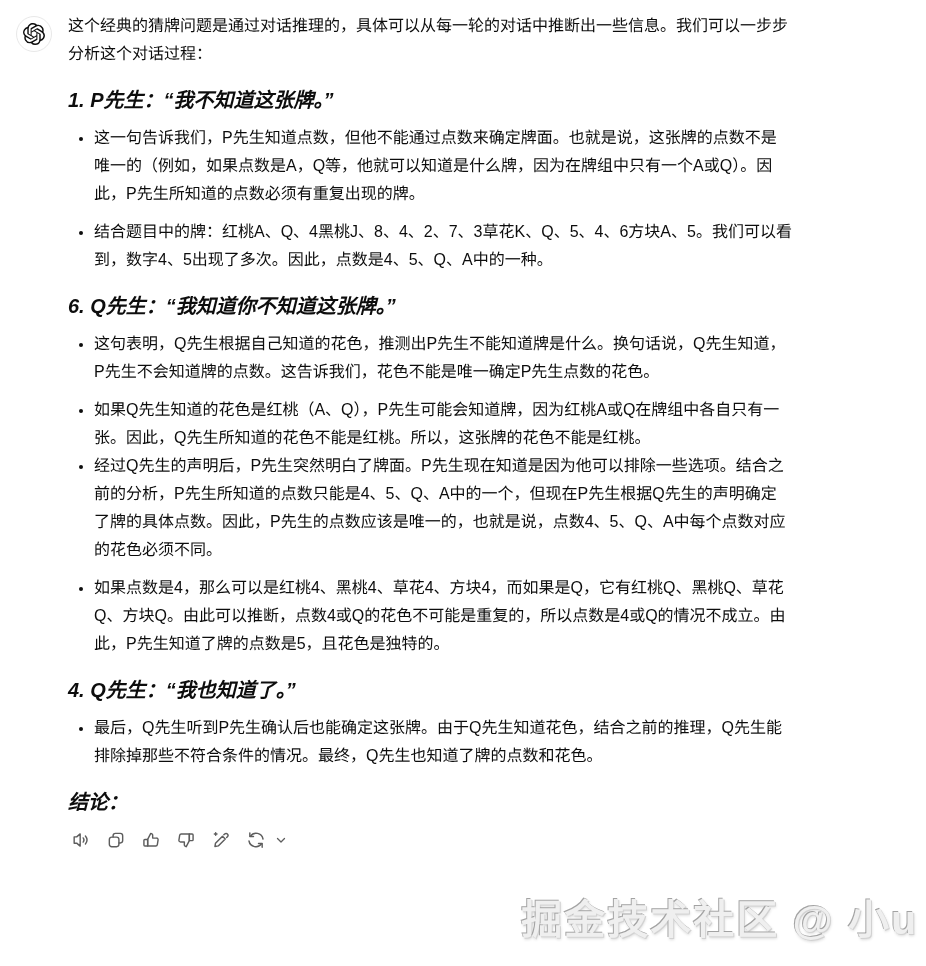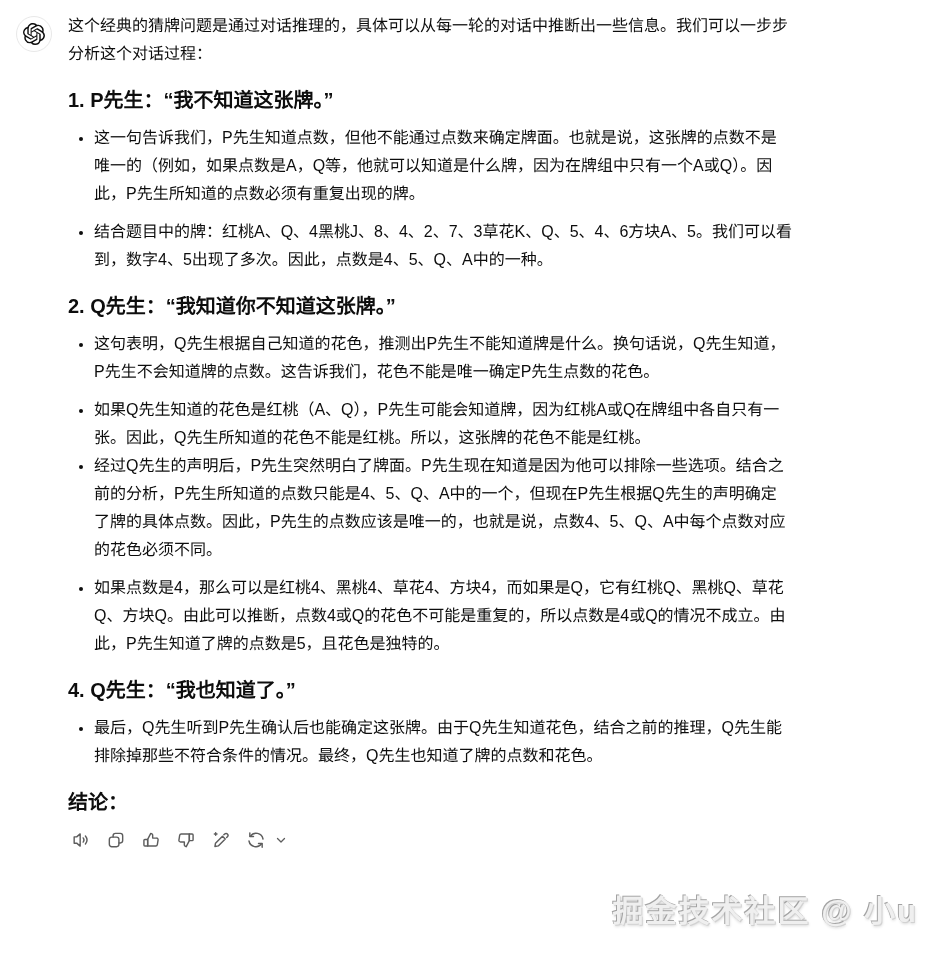--- a/index.html
+++ b/index.html
@@ -18,20 +18,21 @@
     border: 1px solid #e8e8e8; border-radius: 50%;
     display: grid; place-items: center;
     margin-top: 4px; background: #fff;
   }
   .avatar svg { width: 22px; height: 22px; }
   .content { margin-left: 16px; width: 724px; font-size: 16px; line-height: 28px; }
   .intro { margin: 0 0 0 0; }
   h3.sec-heading {
     font-size: 20px; line-height: 25px; font-weight: 700;
     margin: 20px 0 11px 0;
+    font-style: italic;
   }
   ul.bullets { margin: 0; padding-left: 26px; }
   ul.bullets li { margin: 0 0 10px 0; }
   ul.bullets li:last-child { margin-bottom: 0; }
   ul.bullets li::marker { font-size: 13px; }
   .conclusion-p { margin: 4px 0 0 0; }
   .conclusion-p strong { font-weight: 700; }
   .toolbar {
     display: flex; align-items: center; gap: 13px;
     margin: 14px 0 0 2px; color: #5d5d5d;
@@ -39,21 +40,21 @@
   .tb-btn {
     background: none; border: none; padding: 0; margin: 0;
     width: 22px; height: 22px; color: #5d5d5d; cursor: pointer;
     display: grid; place-items: center;
   }
   .tb-btn svg { width: 20px; height: 20px; }
   .tb-btn.small svg { width: 14px; height: 14px; }
   .tb-btn.small { width: 14px; margin-left: -6px; }
   .watermark {
     position: absolute; right: 8px; top: 886px;
-    font-size: 31px; font-weight: 700; letter-spacing: 2px;
+    font-size: 41px; font-weight: 700; letter-spacing: 2px;
     white-space: nowrap;
     color: #efefef;
     text-shadow: -1px -1px 0 #a3a3a3, 1px 1px 0 #d2d2d2, 1px 2px 3px rgba(0,0,0,0.15);
     pointer-events: none;
     text-align: right;
   }
 </style>
 </head>
 <body>
 
@@ -68,21 +69,21 @@
   <div class="content">
 
     <p class="intro">这个经典的猜牌问题是通过对话推理的，具体可以从每一轮的对话中推断出一些信息。我们可以一步步分析这个对话过程：</p>
 
     <h3 class="sec-heading">1. P先生：“我不知道这张牌。”</h3>
     <ul class="bullets">
       <li>这一句告诉我们，P先生知道点数，但他不能通过点数来确定牌面。也就是说，这张牌的点数不是唯一的（例如，如果点数是A，Q等，他就可以知道是什么牌，因为在牌组中只有一个A或Q）。因此，P先生所知道的点数必须有重复出现的牌。</li>
       <li>结合题目中的牌：红桃A、Q、4黑桃J、8、4、2、7、3草花K、Q、5、4、6方块A、5。我们可以看到，数字4、5出现了多次。因此，点数是4、5、Q、A中的一种。</li>
     </ul>
 
-    <h3 class="sec-heading">2. Q先生：“我知道你不知道这张牌。”</h3>
+    <h3 class="sec-heading">6. Q先生：“我知道你不知道这张牌。”</h3>
     <ul class="bullets">
       <li>这句表明，Q先生根据自己知道的花色，推测出P先生不能知道牌是什么。换句话说，Q先生知道，P先生不会知道牌的点数。这告诉我们，花色不能是唯一确定P先生点数的花色。</li>
       <li>如果Q先生知道的花色是红桃（A、Q），P先生可能会知道牌，因为红桃A或Q在牌组中各自只有一张。因此，Q先生所知道的花色不能是红桃。所以，这张牌的花色不能是红桃。</li>
     </ul>
 
     <ul class="bullets">
       <li>经过Q先生的声明后，P先生突然明白了牌面。P先生现在知道是因为他可以排除一些选项。结合之前的分析，P先生所知道的点数只能是4、5、Q、A中的一个，但现在P先生根据Q先生的声明确定了牌的具体点数。因此，P先生的点数应该是唯一的，也就是说，点数4、5、Q、A中每个点数对应的花色必须不同。</li>
       <li>如果点数是4，那么可以是红桃4、黑桃4、草花4、方块4，而如果是Q，它有红桃Q、黑桃Q、草花Q、方块Q。由此可以推断，点数4或Q的花色不可能是重复的，所以点数是4或Q的情况不成立。由此，P先生知道了牌的点数是5，且花色是独特的。</li>
     </ul>
 

